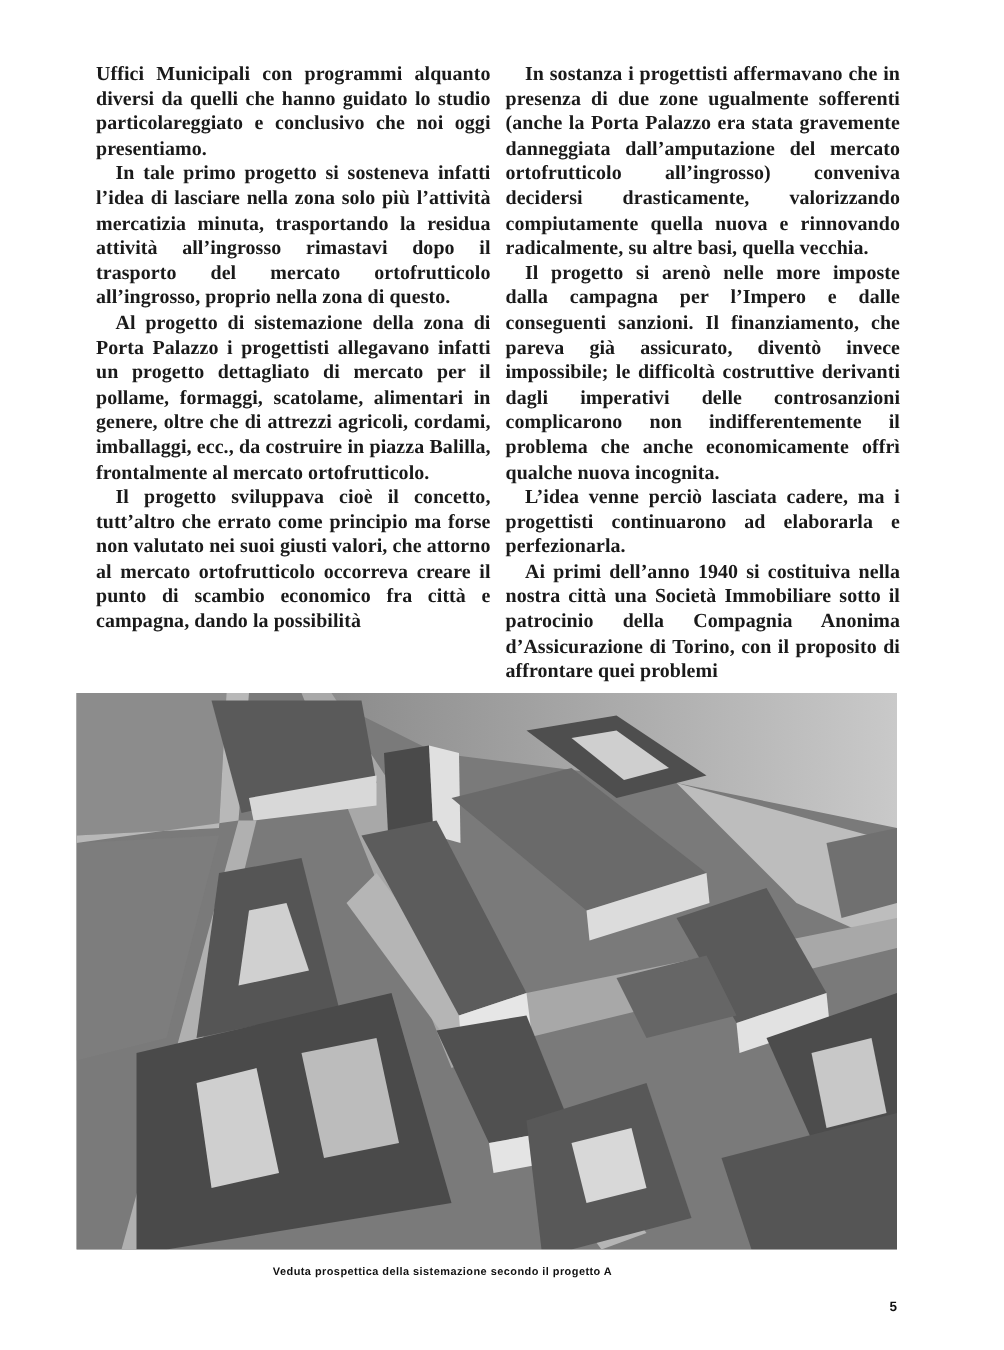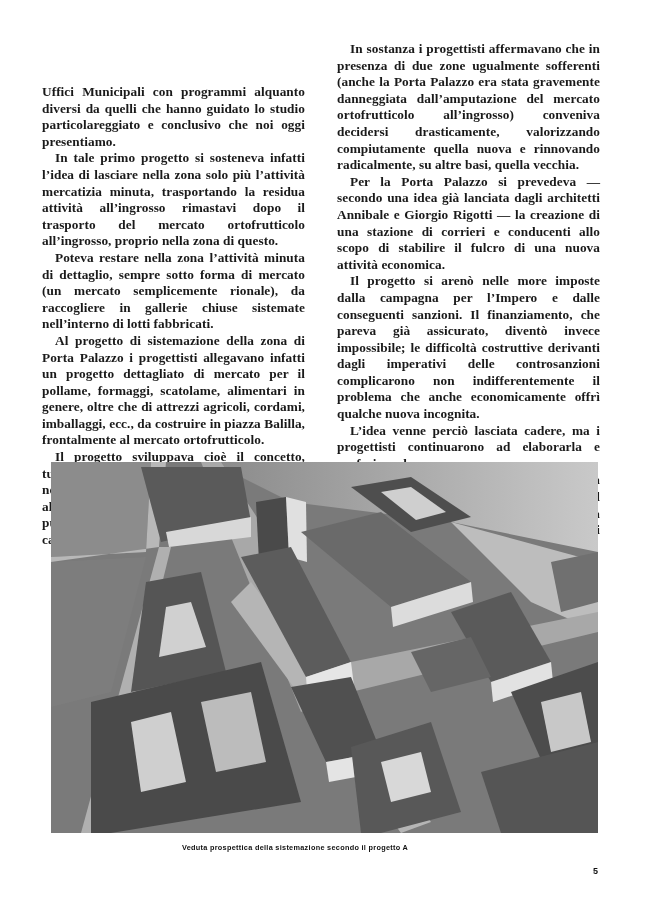--- a/index.html
+++ b/index.html
@@ -1,46 +1,44 @@
 <!DOCTYPE html>
 <html><head>
 <meta charset="utf-8">
 <style>
   html, body { margin: 0; padding: 0; background: #ffffff; }
   body { width: 669px; height: 900px; position: relative; overflow: hidden;
          font-family: "Liberation Serif", "DejaVu Serif", serif; color: #1a1a1a; }
   .col { position: absolute; top: 41px; width: 263px; font-size: 13.3px;
          line-height: 16.6px; font-weight: bold; text-align: justify; letter-spacing: 0.05px; }
-  .col.left { left: 42px; margin-top: 43px; }
+  .col.left { left: 64px; }
   .col.right { left: 337px; }
   .col p { margin: 0; text-indent: 13px; }
   .col p.noindent { text-indent: 0; }
   .figure { position: absolute; left: 51px; top: 462px; width: 547px; height: 371px;
             background: #6e6e6e; overflow: hidden; }
   .figure svg { display: block; width: 100%; height: 100%; }
   .caption { position: absolute; top: 843px; left: 0; width: 590px; text-align: center;
              font-family: "Liberation Sans", "DejaVu Sans", sans-serif; font-weight: bold;
              font-size: 7.3px; letter-spacing: 0.3px; color: #111; }
   .pagenum { position: absolute; top: 866px; left: 593px; font-family: "Liberation Sans", "DejaVu Sans", sans-serif;
              font-weight: bold; font-size: 9px; color: #111; }
 </style>
 </head>
 <body>
 
 <div class="col left">
   <p class="noindent">Uffici Municipali con programmi alquanto diversi da quelli che hanno guidato lo studio particolareggiato e conclusivo che noi oggi presentiamo.</p>
   <p>In tale primo progetto si sosteneva infatti l’idea di lasciare nella zona solo più l’attività mercatizia minuta, trasportando la residua attività all’ingrosso rimastavi dopo il trasporto del mercato ortofrutticolo all’ingrosso, proprio nella zona di questo.</p>
-  <p>Poteva restare nella zona l’attività minuta di dettaglio, sempre sotto forma di mercato (un mercato semplicemente rionale), da raccogliere in gallerie chiuse sistemate nell’interno di lotti fabbricati.</p>
   <p>Al progetto di sistemazione della zona di Porta Palazzo i progettisti allegavano infatti un progetto dettagliato di mercato per il pollame, formaggi, scatolame, alimentari in genere, oltre che di attrezzi agricoli, cordami, imballaggi, ecc., da costruire in piazza Balilla, frontalmente al mercato ortofrutticolo.</p>
   <p>Il progetto sviluppava cioè il concetto, tutt’altro che errato come principio ma forse non valutato nei suoi giusti valori, che attorno al mercato ortofrutticolo occorreva creare il punto di scambio economico fra città e campagna, dando la possibilità</p>
 </div>
 
 <div class="col right">
   <p>In sostanza i progettisti affermavano che in presenza di due zone ugualmente sofferenti (anche la Porta Palazzo era stata gravemente danneggiata dall’amputazione del mercato ortofrutticolo all’ingrosso) conveniva decidersi drasticamente, valorizzando compiutamente quella nuova e rinnovando radicalmente, su altre basi, quella vecchia.</p>
-  <p>Per la Porta Palazzo si prevedeva — secondo una idea già lanciata dagli architetti Annibale e Giorgio Rigotti — la creazione di una stazione di corrieri e conducenti allo scopo di stabilire il fulcro di una nuova attività economica.</p>
   <p>Il progetto si arenò nelle more imposte dalla campagna per l’Impero e dalle conseguenti sanzioni. Il finanziamento, che pareva già assicurato, diventò invece impossibile; le difficoltà costruttive derivanti dagli imperativi delle controsanzioni complicarono non indifferentemente il problema che anche economicamente offrì qualche nuova incognita.</p>
   <p>L’idea venne perciò lasciata cadere, ma i progettisti continuarono ad elaborarla e perfezionarla.</p>
   <p>Ai primi dell’anno 1940 si costituiva nella nostra città una Società Immobiliare sotto il patrocinio della Compagnia Anonima d’Assicurazione di Torino, con il proposito di affrontare quei problemi</p>
 </div>
 
 <div class="figure">
   <svg viewBox="0 0 547 371" preserveAspectRatio="none">
     <defs>
       <linearGradient id="sky" x1="0" y1="0" x2="1" y2="0">
         <stop offset="0" stop-color="#8a8a8a"></stop>

